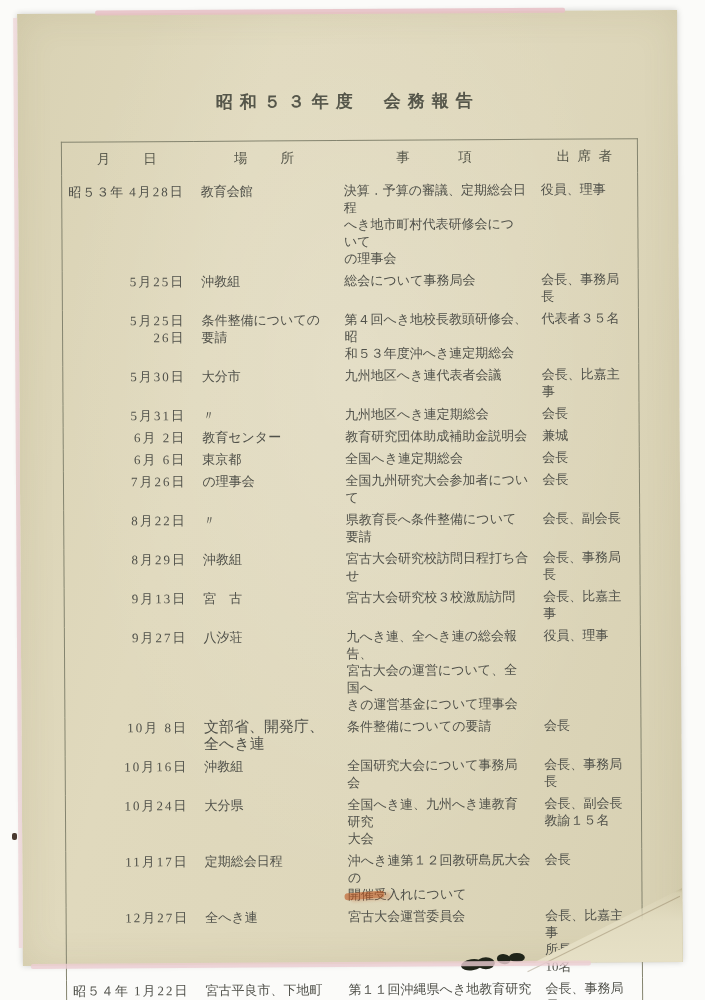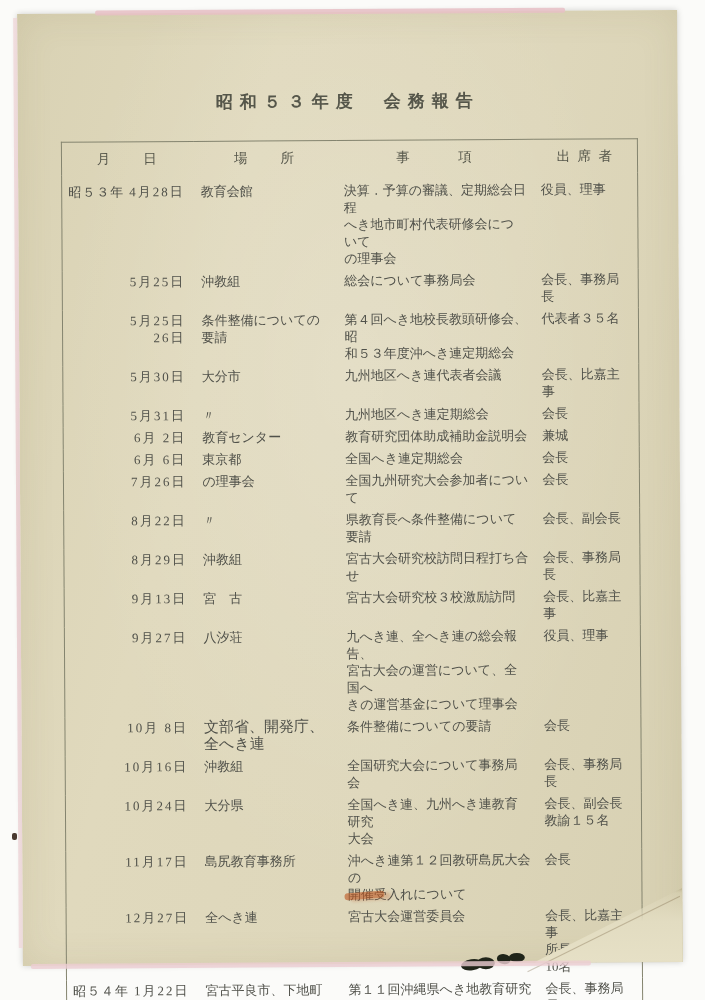--- a/index.html
+++ b/index.html
@@ -287,21 +287,21 @@
     <td class="c-att bl">会長、副会長
 教諭１５名</td>
   </tr>
         <tr>
     <td class="c-date">
             <div class="dline">
               <span class="year"></span>
               <span class="date">11月17日</span>
             </div>
           </td>
-    <td class="c-place bl">島尻教育事務所</td>
+    <td class="c-place bl">定期総会日程</td>
     <td class="c-item bl">沖へき連第１２回教研島尻大会の
 開催受入れについて</td>
     <td class="c-att bl">会長</td>
   </tr>
         <tr>
     <td class="c-date">
             <div class="dline">
               <span class="year"></span>
               <span class="date">12月27日</span>
             </div>

